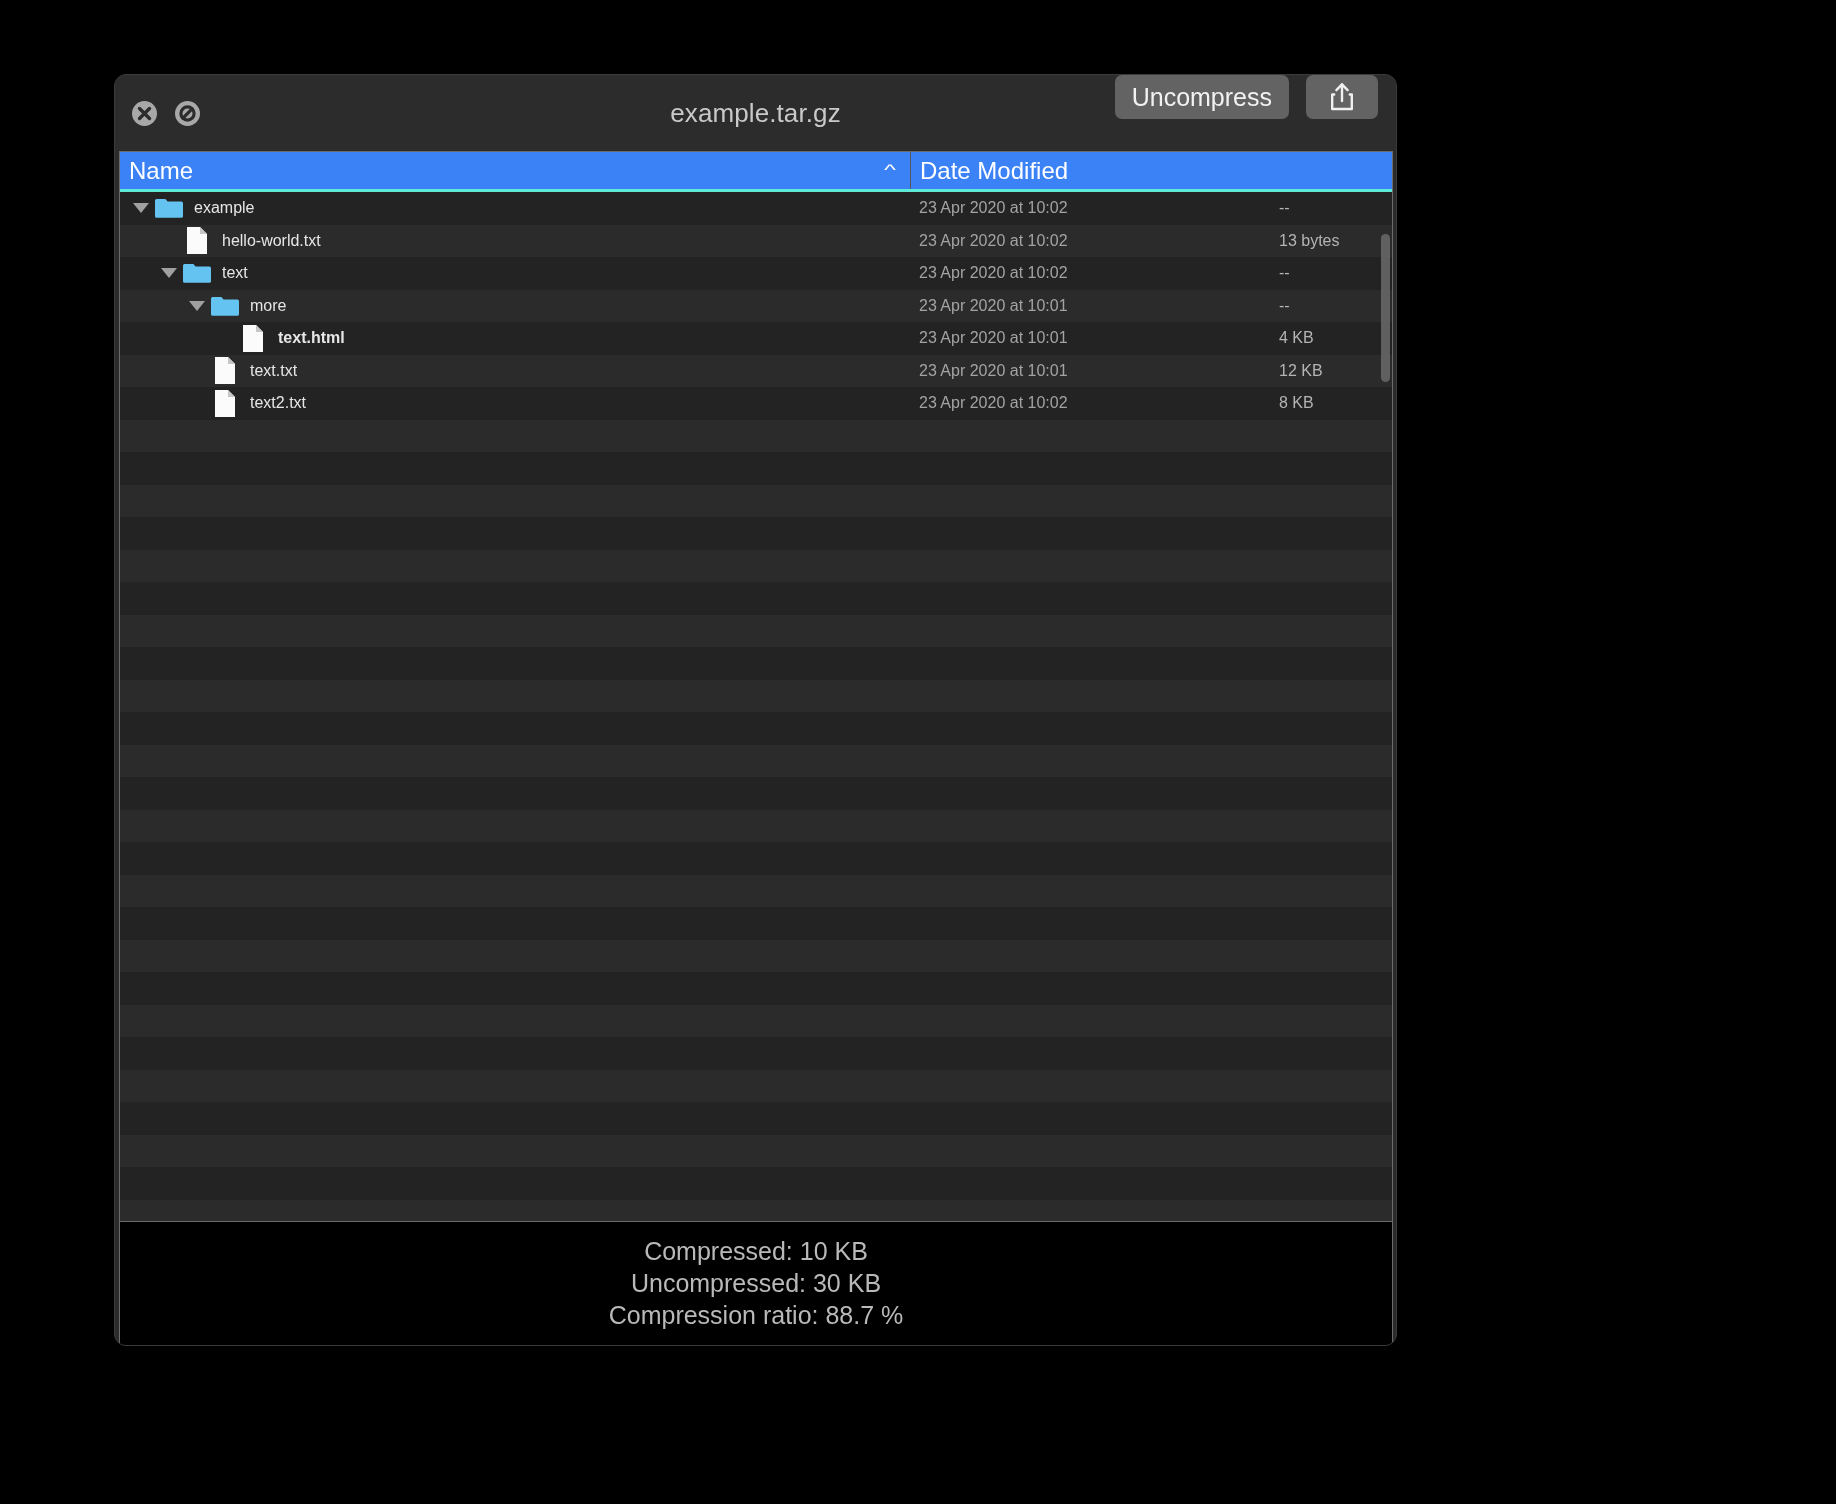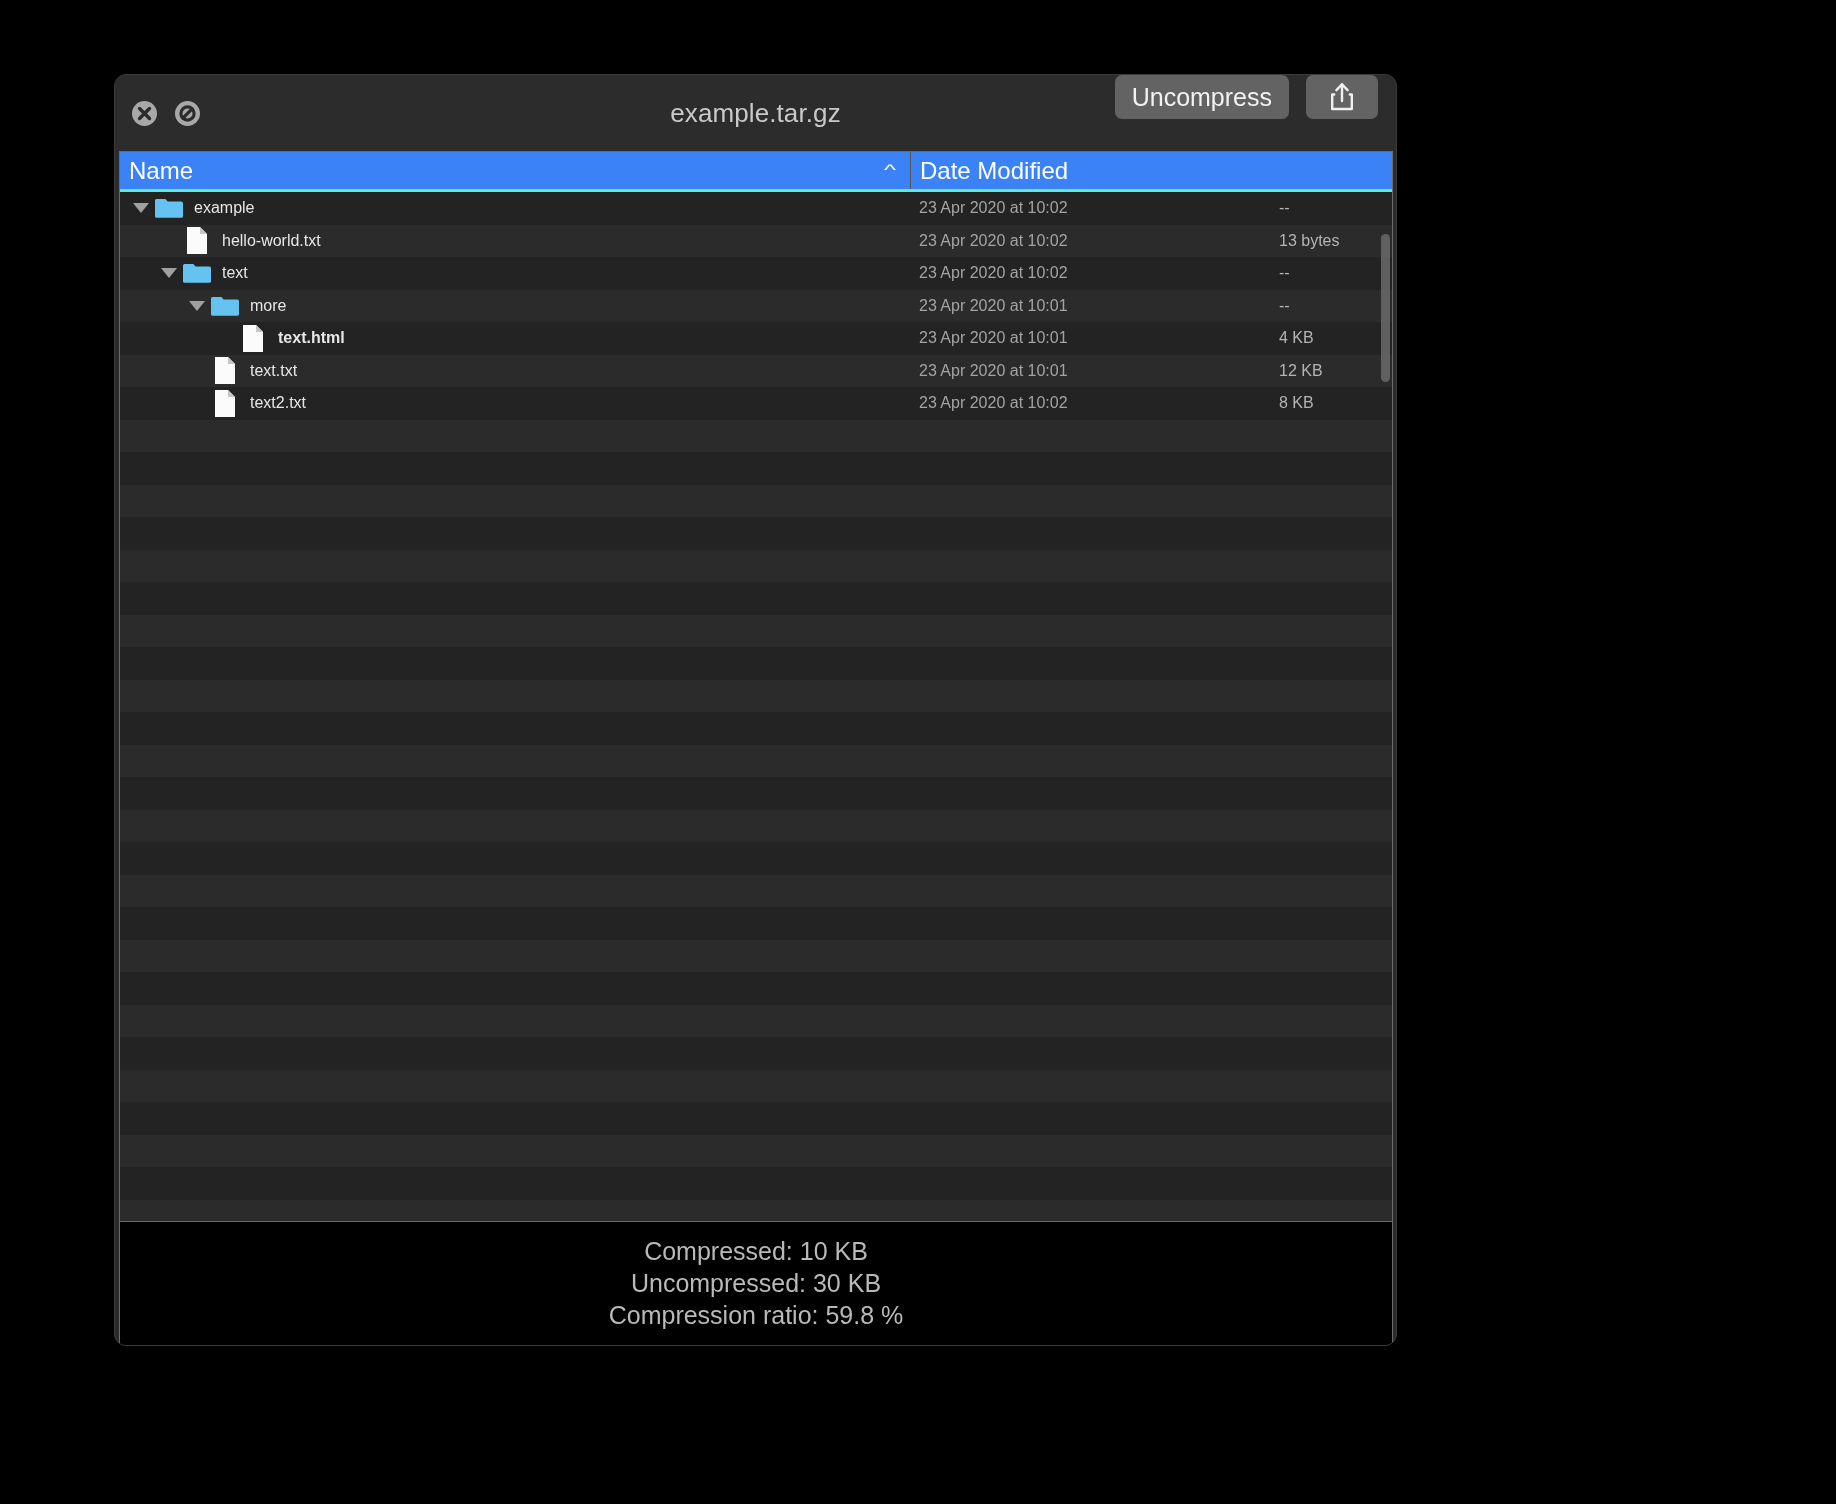--- a/index.html
+++ b/index.html
@@ -554,17 +554,17 @@
               <div class="cell-size"></div>
             </div>
           </div>
         <div id="scroll-indicator"></div>
       </div>
     </div>
 
     <div id="footer">
       <div class="stat-line">Compressed: 10 KB</div>
       <div class="stat-line">Uncompressed: 30 KB</div>
-      <div class="stat-line">Compression ratio: 59.8 %</div>
+      <div class="stat-line">Compression ratio: 88.7 %</div>
     </div>
 
   </div>
 </div>
 
 </body></html>

